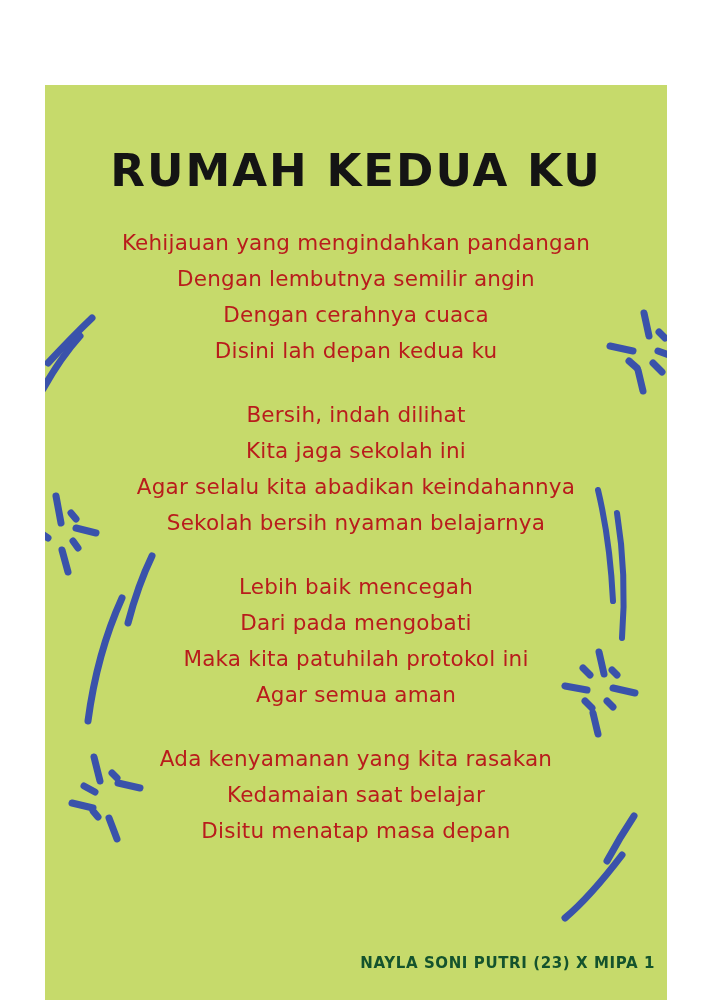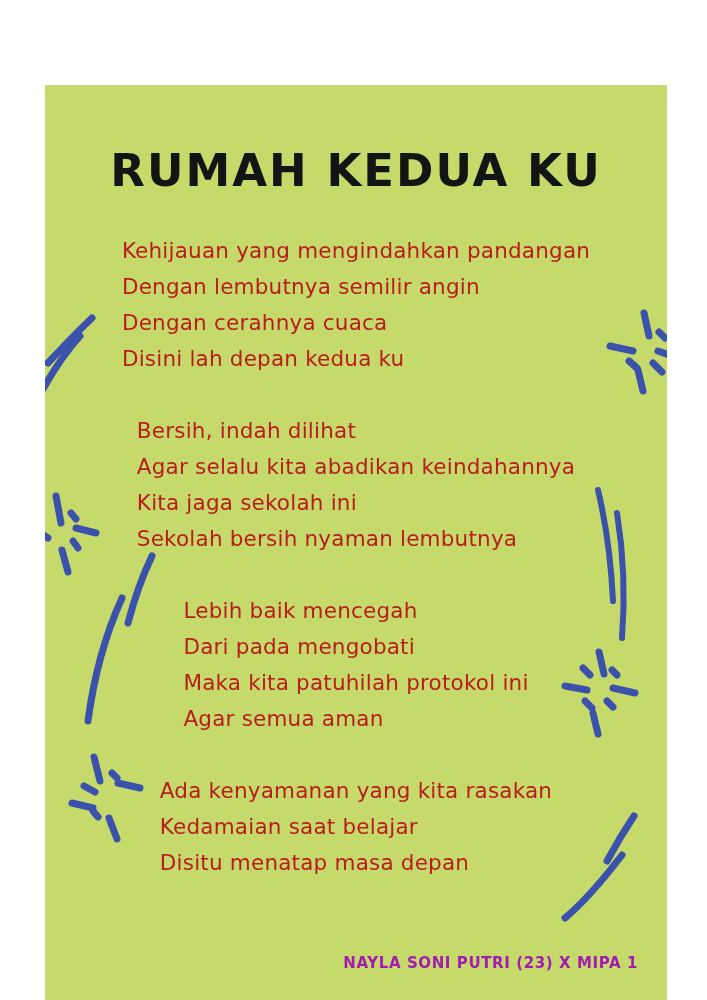--- a/index.html
+++ b/index.html
@@ -8,38 +8,38 @@
     background:#ffffff;overflow:hidden;
     font-family:"DejaVu Sans", sans-serif;
   }
   .poster{
     position:absolute;left:45px;top:85px;width:622px;height:915px;
     background:#c6da6b;overflow:hidden;
   }
   .content{
     position:relative;z-index:2;width:100%;height:100%;
     display:flex;flex-direction:column;align-items:center;
-    color:#1f1f1f;gap:8px;
+    text-align:center;color:#1f1f1f;
   }
   .title{
     margin-top:60px;
     font-size:45px;line-height:52px;font-weight:bold;
     letter-spacing:2px;color:#141414;
     font-family:"DejaVu Sans", sans-serif;
   }
   .stanza{margin-top:28px;}
   .stanza .line{
     display:block;
     font-size:21.5px;line-height:36px;
     letter-spacing:0.2px;color:#b91c1c;
   }
   .credit{
-    position:absolute;right:29px;bottom:28px;z-index:2;
+    position:absolute;right:12px;bottom:28px;z-index:2;
     font-size:15px;font-weight:bold;letter-spacing:0.6px;
-    color:#a21caf;
+    color:#14532d;
   }
   .doodles{
     position:absolute;left:0;top:0;z-index:1;pointer-events:none;
   }
   .doodles path, .doodles line{
     stroke:#3a52ab;fill:none;stroke-linecap:round;
   }
 </style>
 </head>
 <body>
@@ -114,23 +114,23 @@
 
     <div class="stanza">
       <span class="line">Kehijauan yang mengindahkan pandangan</span>
       <span class="line">Dengan lembutnya semilir angin</span>
       <span class="line">Dengan cerahnya cuaca</span>
       <span class="line">Disini lah depan kedua ku</span>
     </div>
 
     <div class="stanza">
       <span class="line">Bersih, indah dilihat</span>
+      <span class="line">Kita jaga sekolah ini</span>
       <span class="line">Agar selalu kita abadikan keindahannya</span>
-      <span class="line">Kita jaga sekolah ini</span>
-      <span class="line">Sekolah bersih nyaman lembutnya</span>
+      <span class="line">Sekolah bersih nyaman belajarnya</span>
     </div>
 
     <div class="stanza">
       <span class="line">Lebih baik mencegah</span>
       <span class="line">Dari pada mengobati</span>
       <span class="line">Maka kita patuhilah protokol ini</span>
       <span class="line">Agar semua aman</span>
     </div>
 
     <div class="stanza">

